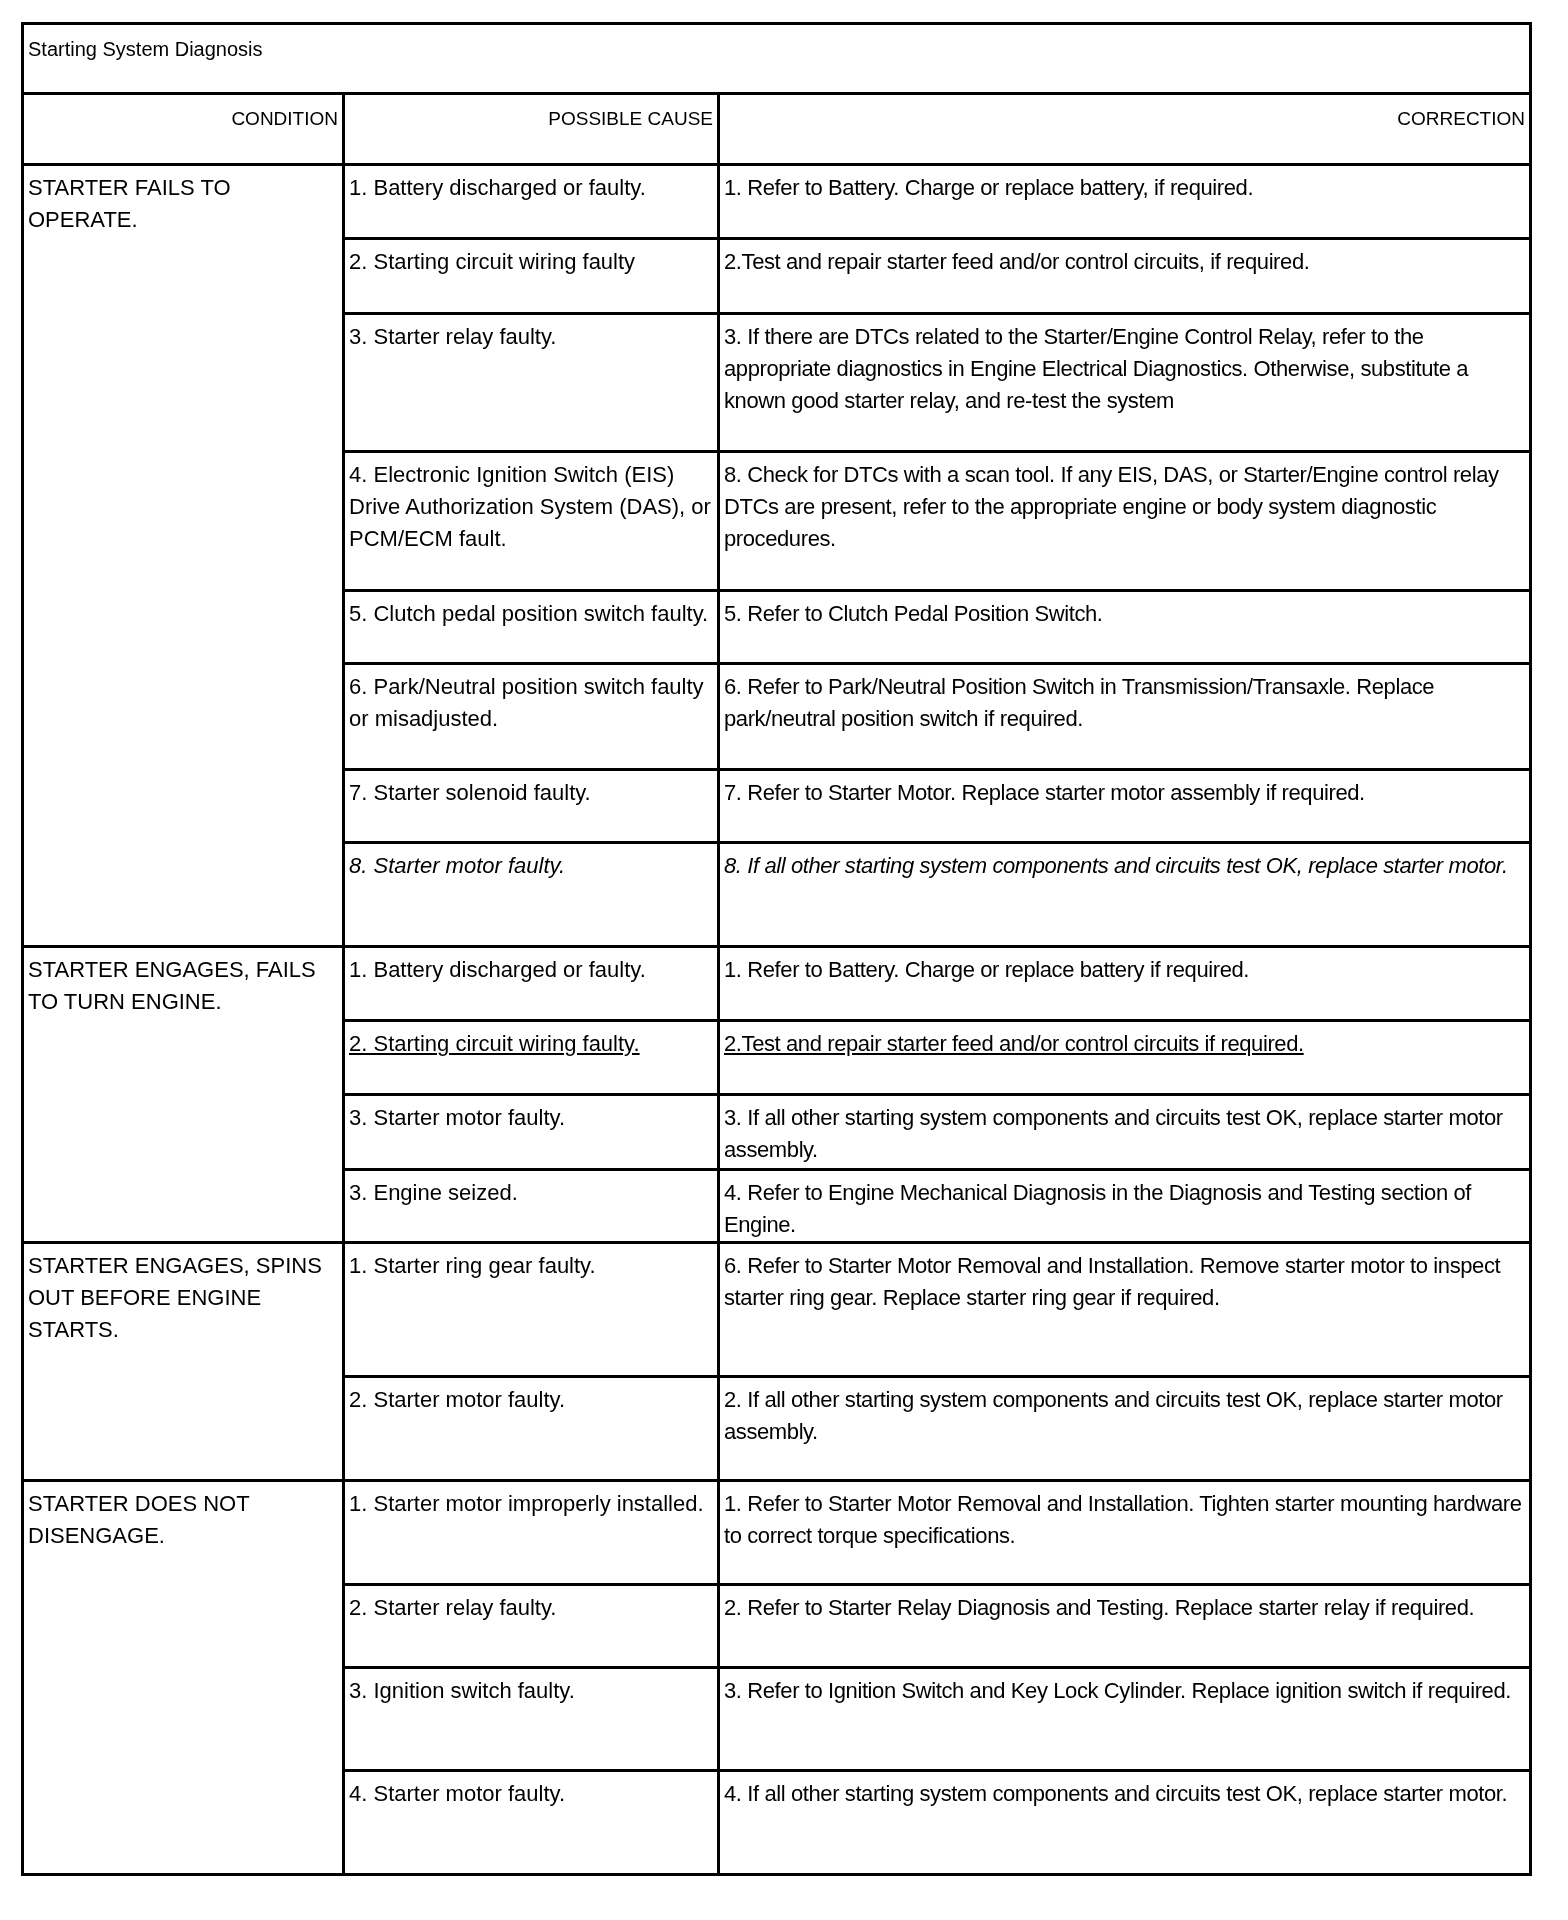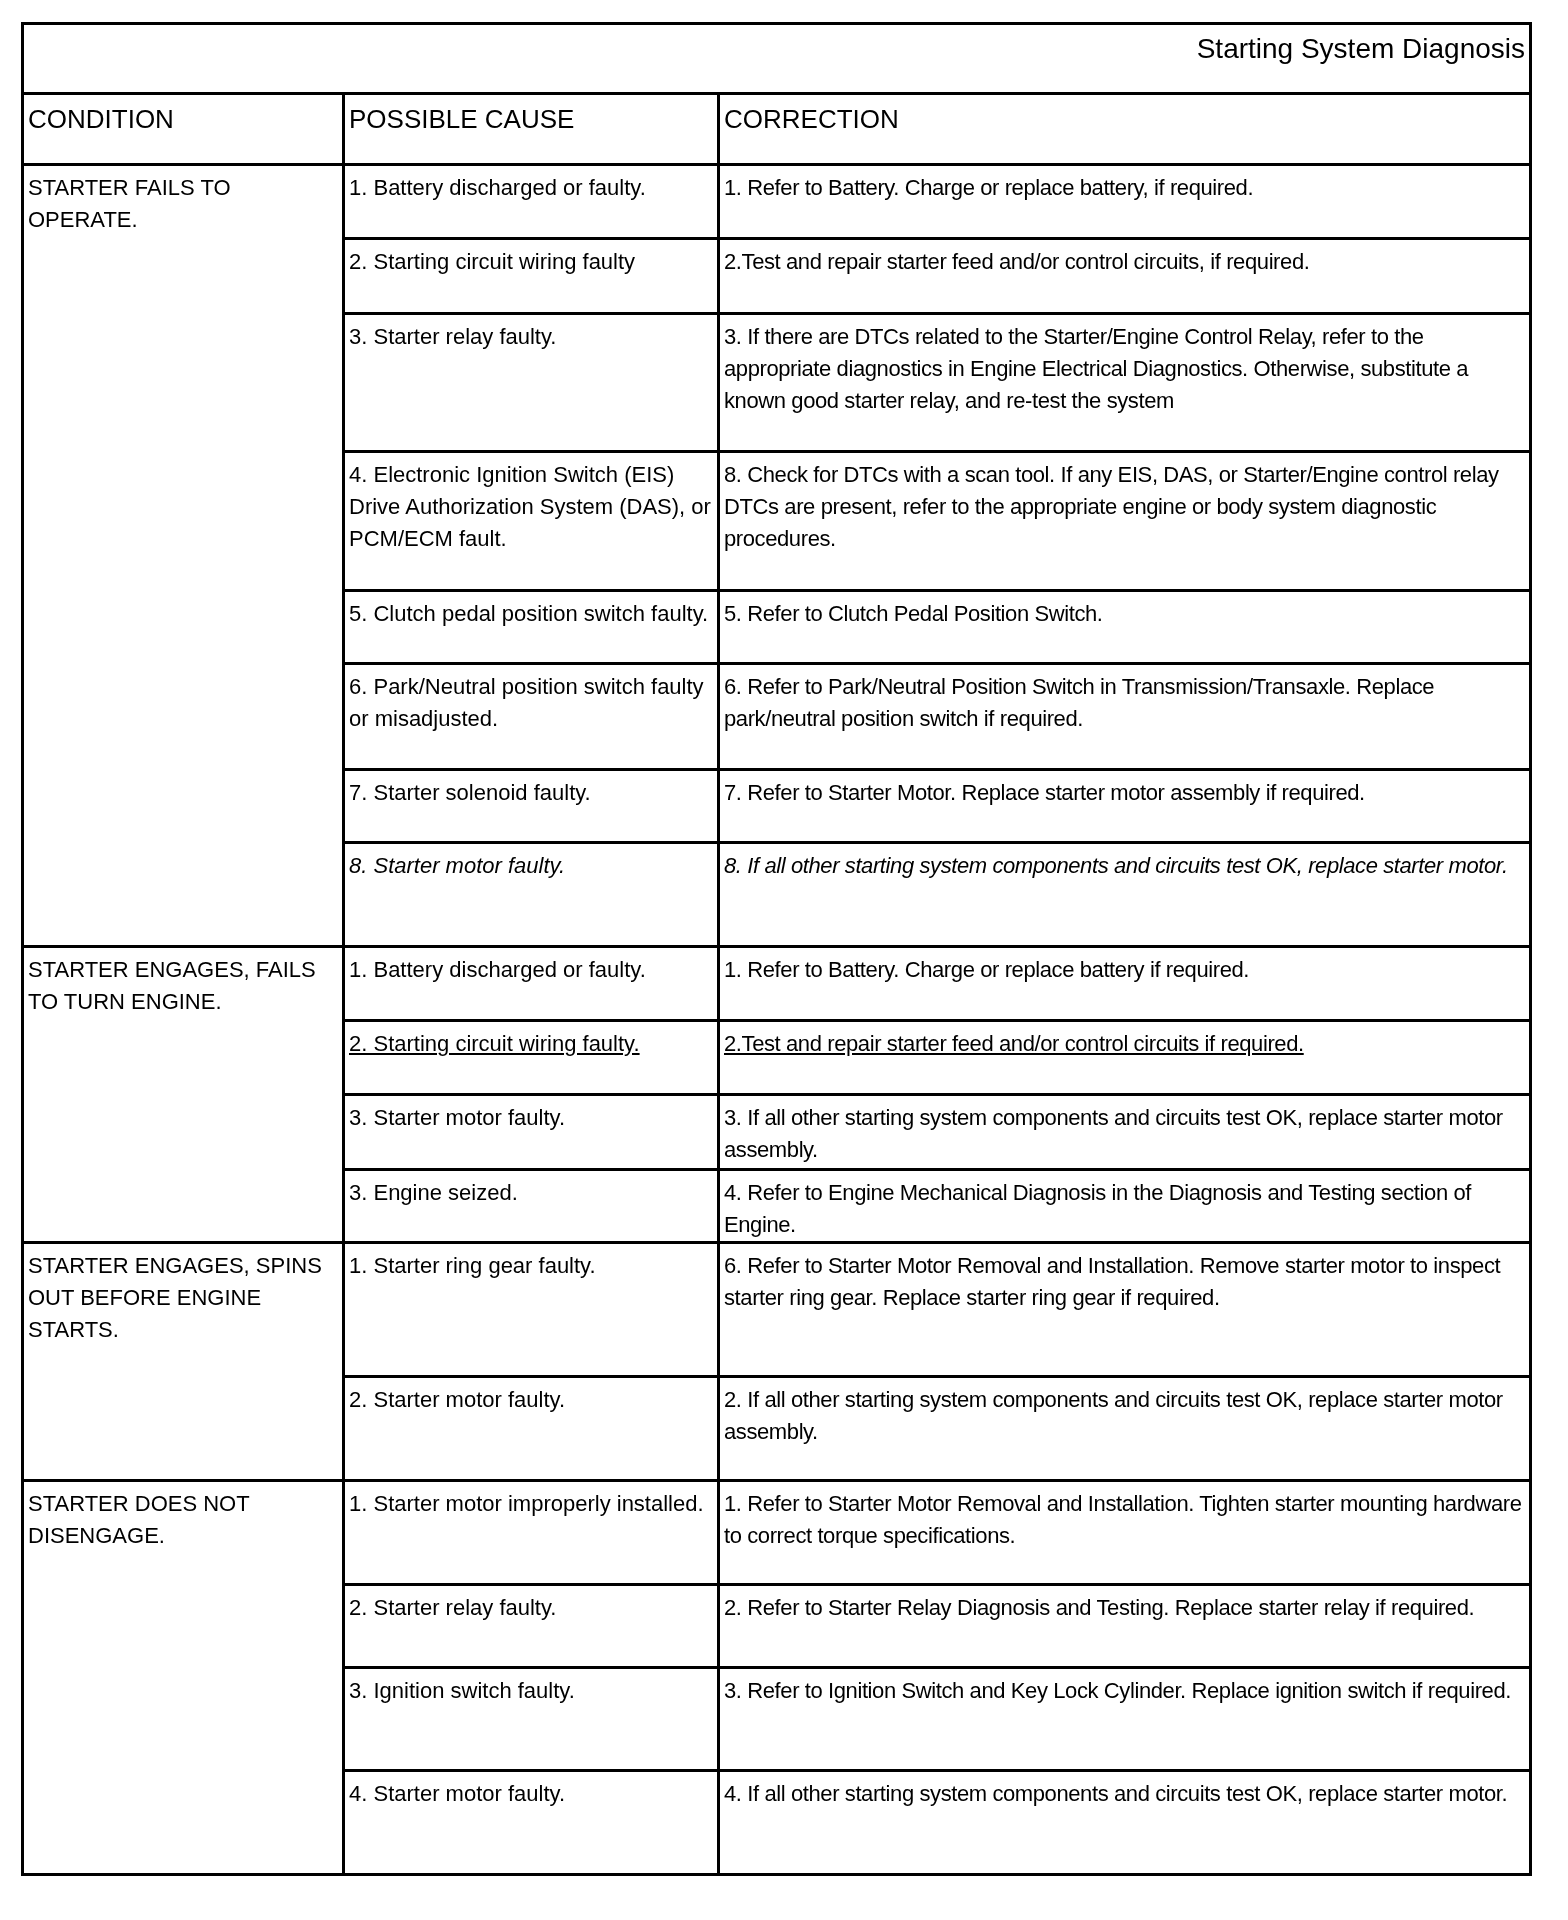--- a/index.html
+++ b/index.html
@@ -7,22 +7,22 @@
          font-family: "Liberation Sans", sans-serif; color: #000; }
   #diag-table {
     position: absolute; left: 21px; top: 22px; width: 1508px;
     border-collapse: collapse; table-layout: fixed;
   }
   #diag-table td, #diag-table th {
     border: 3px solid #000; vertical-align: top; padding: 6px 4px 0 4px;
     font-size: 22px; line-height: 32px; font-weight: normal; text-align: left;
     box-sizing: border-box; overflow: hidden;
   }
-  #diag-table .title-cell { text-align: right; height: 70px; padding-top: 8px; font-size: 28px; }
-  #diag-table .head-cell { text-align: left; height: 71px; padding-top: 8px; font-size: 26px; }
+  #diag-table .title-cell { text-align: left; height: 70px; padding-top: 8px; font-size: 20px; }
+  #diag-table .head-cell { text-align: right; height: 71px; padding-top: 8px; font-size: 19px; }
   #diag-table td.corr { letter-spacing: -0.4px; }
   #diag-table td.cond { border-bottom: 3px solid #000; }
   col.c1 { width: 321px; }
   col.c2 { width: 375px; }
   col.c3 { width: 812px; }
 </style>
 </head>
 <body>
 
 <table id="diag-table">

